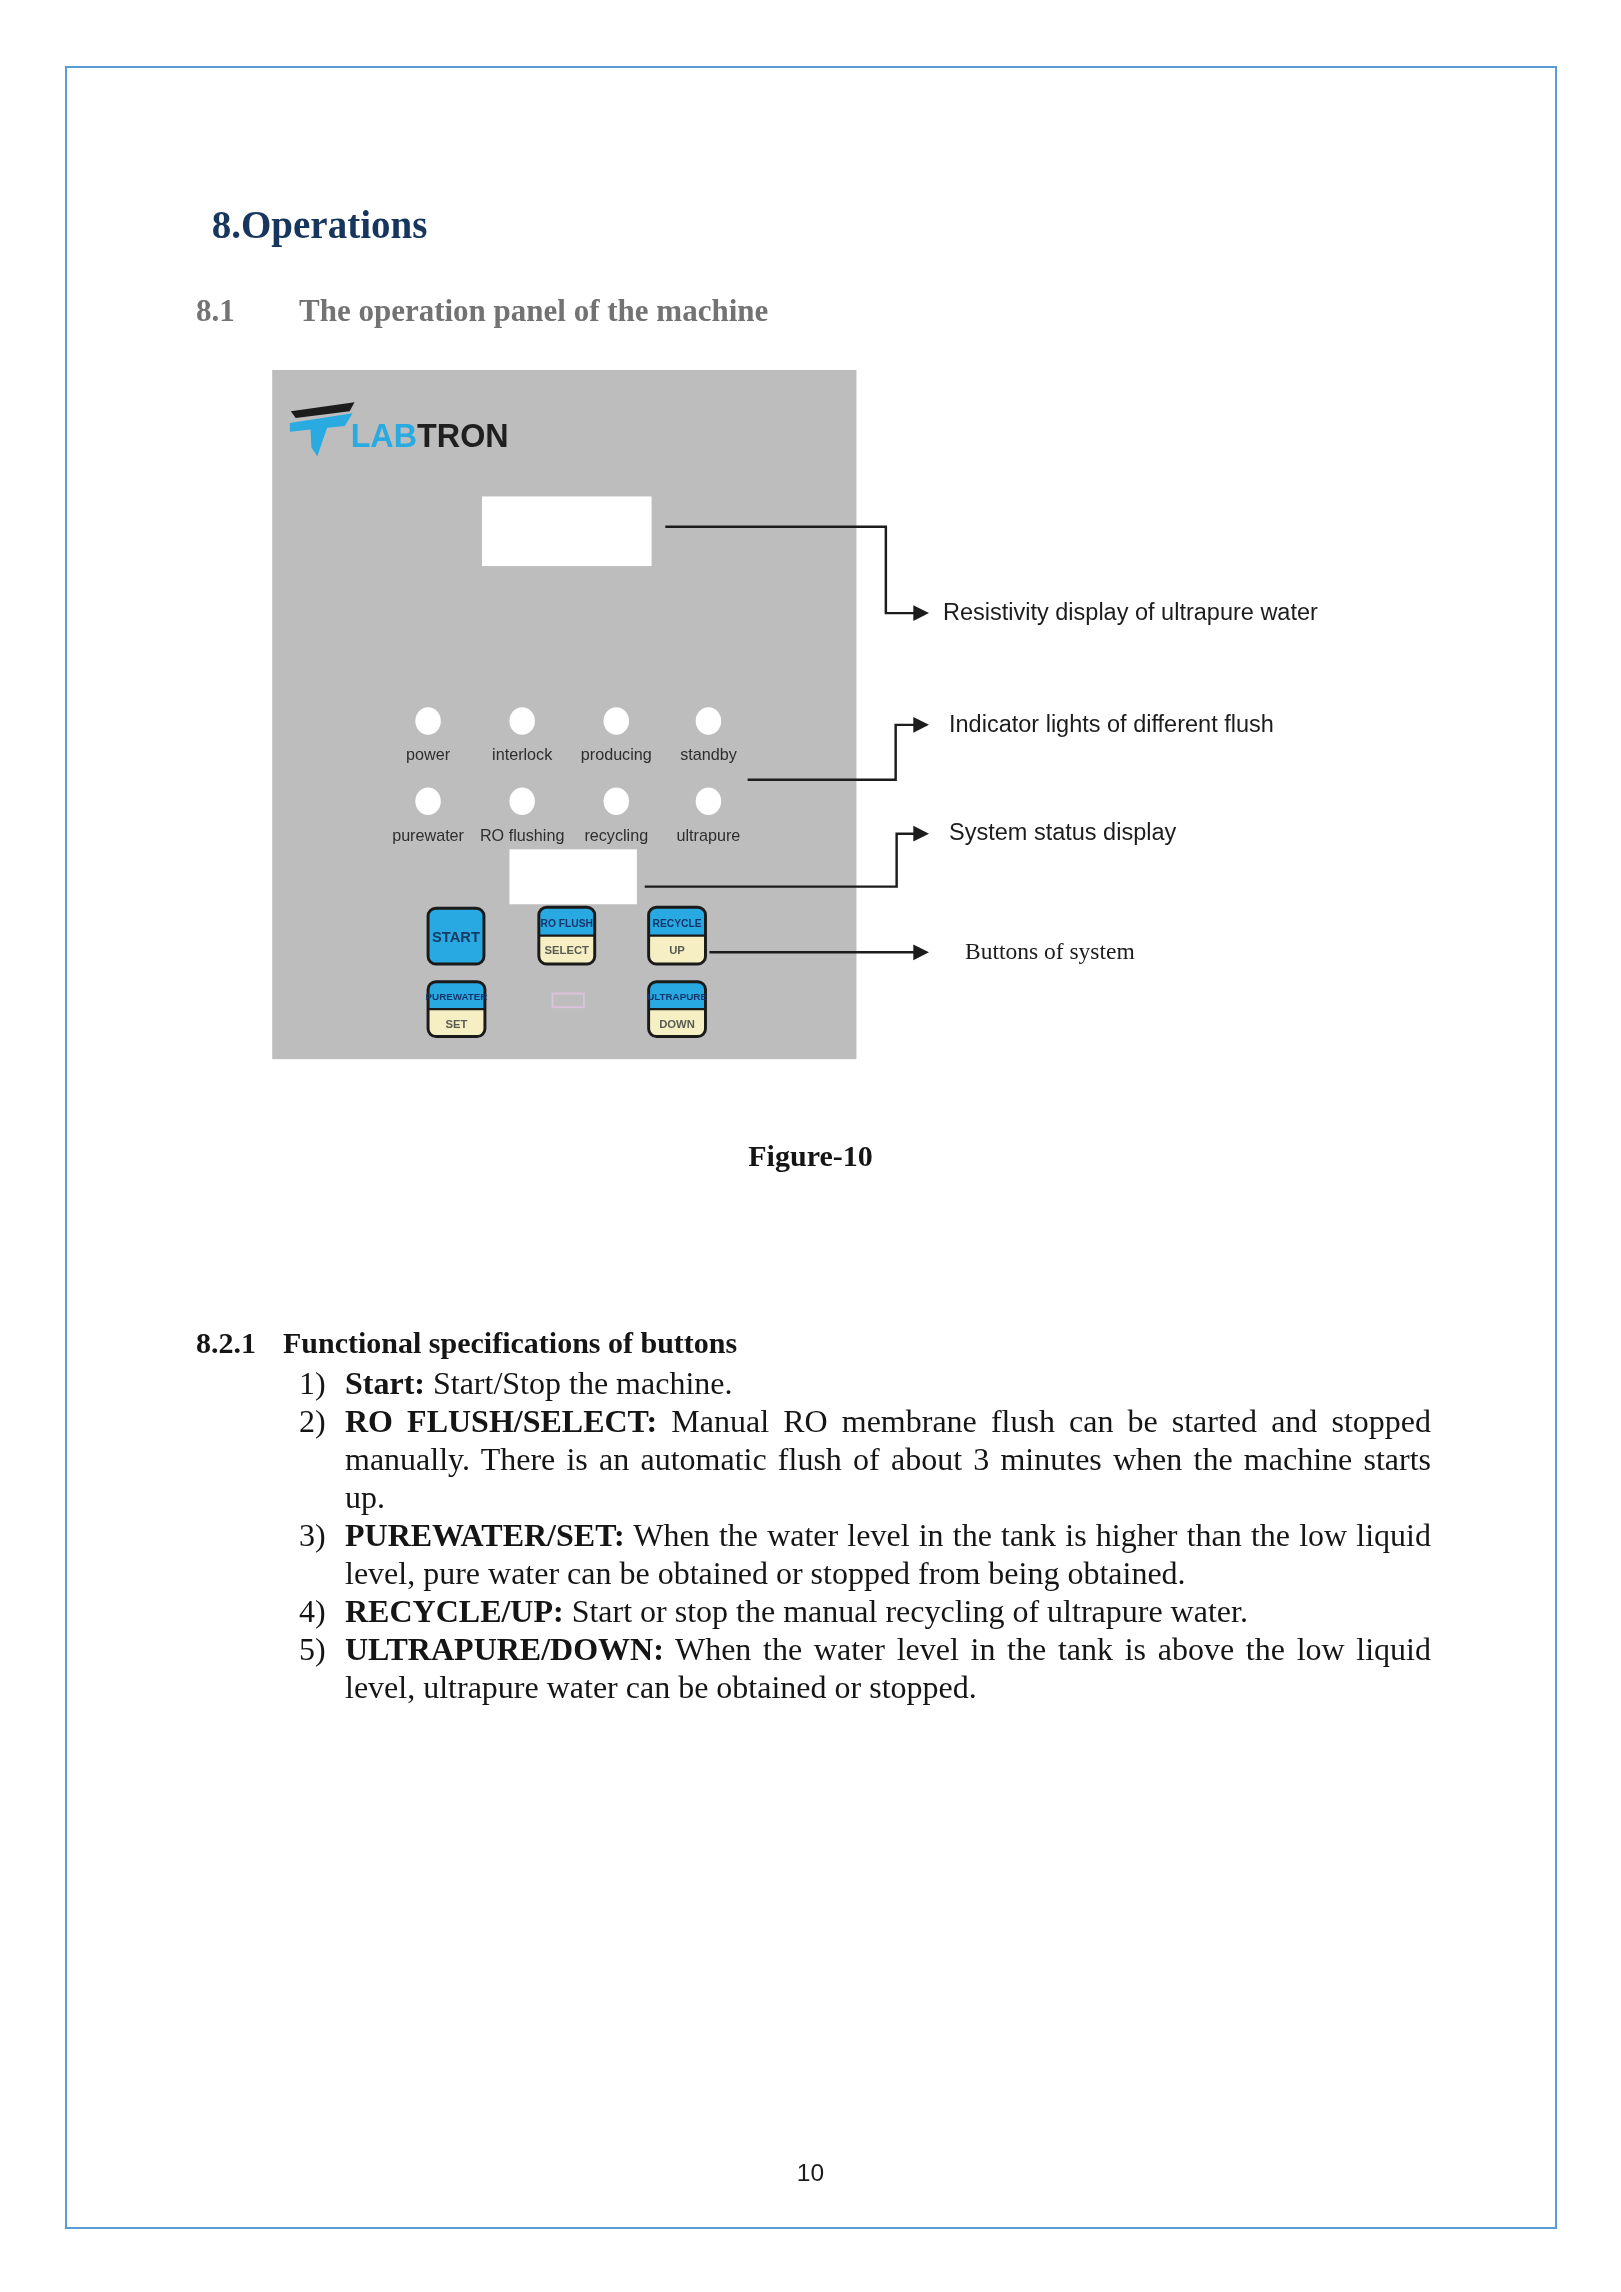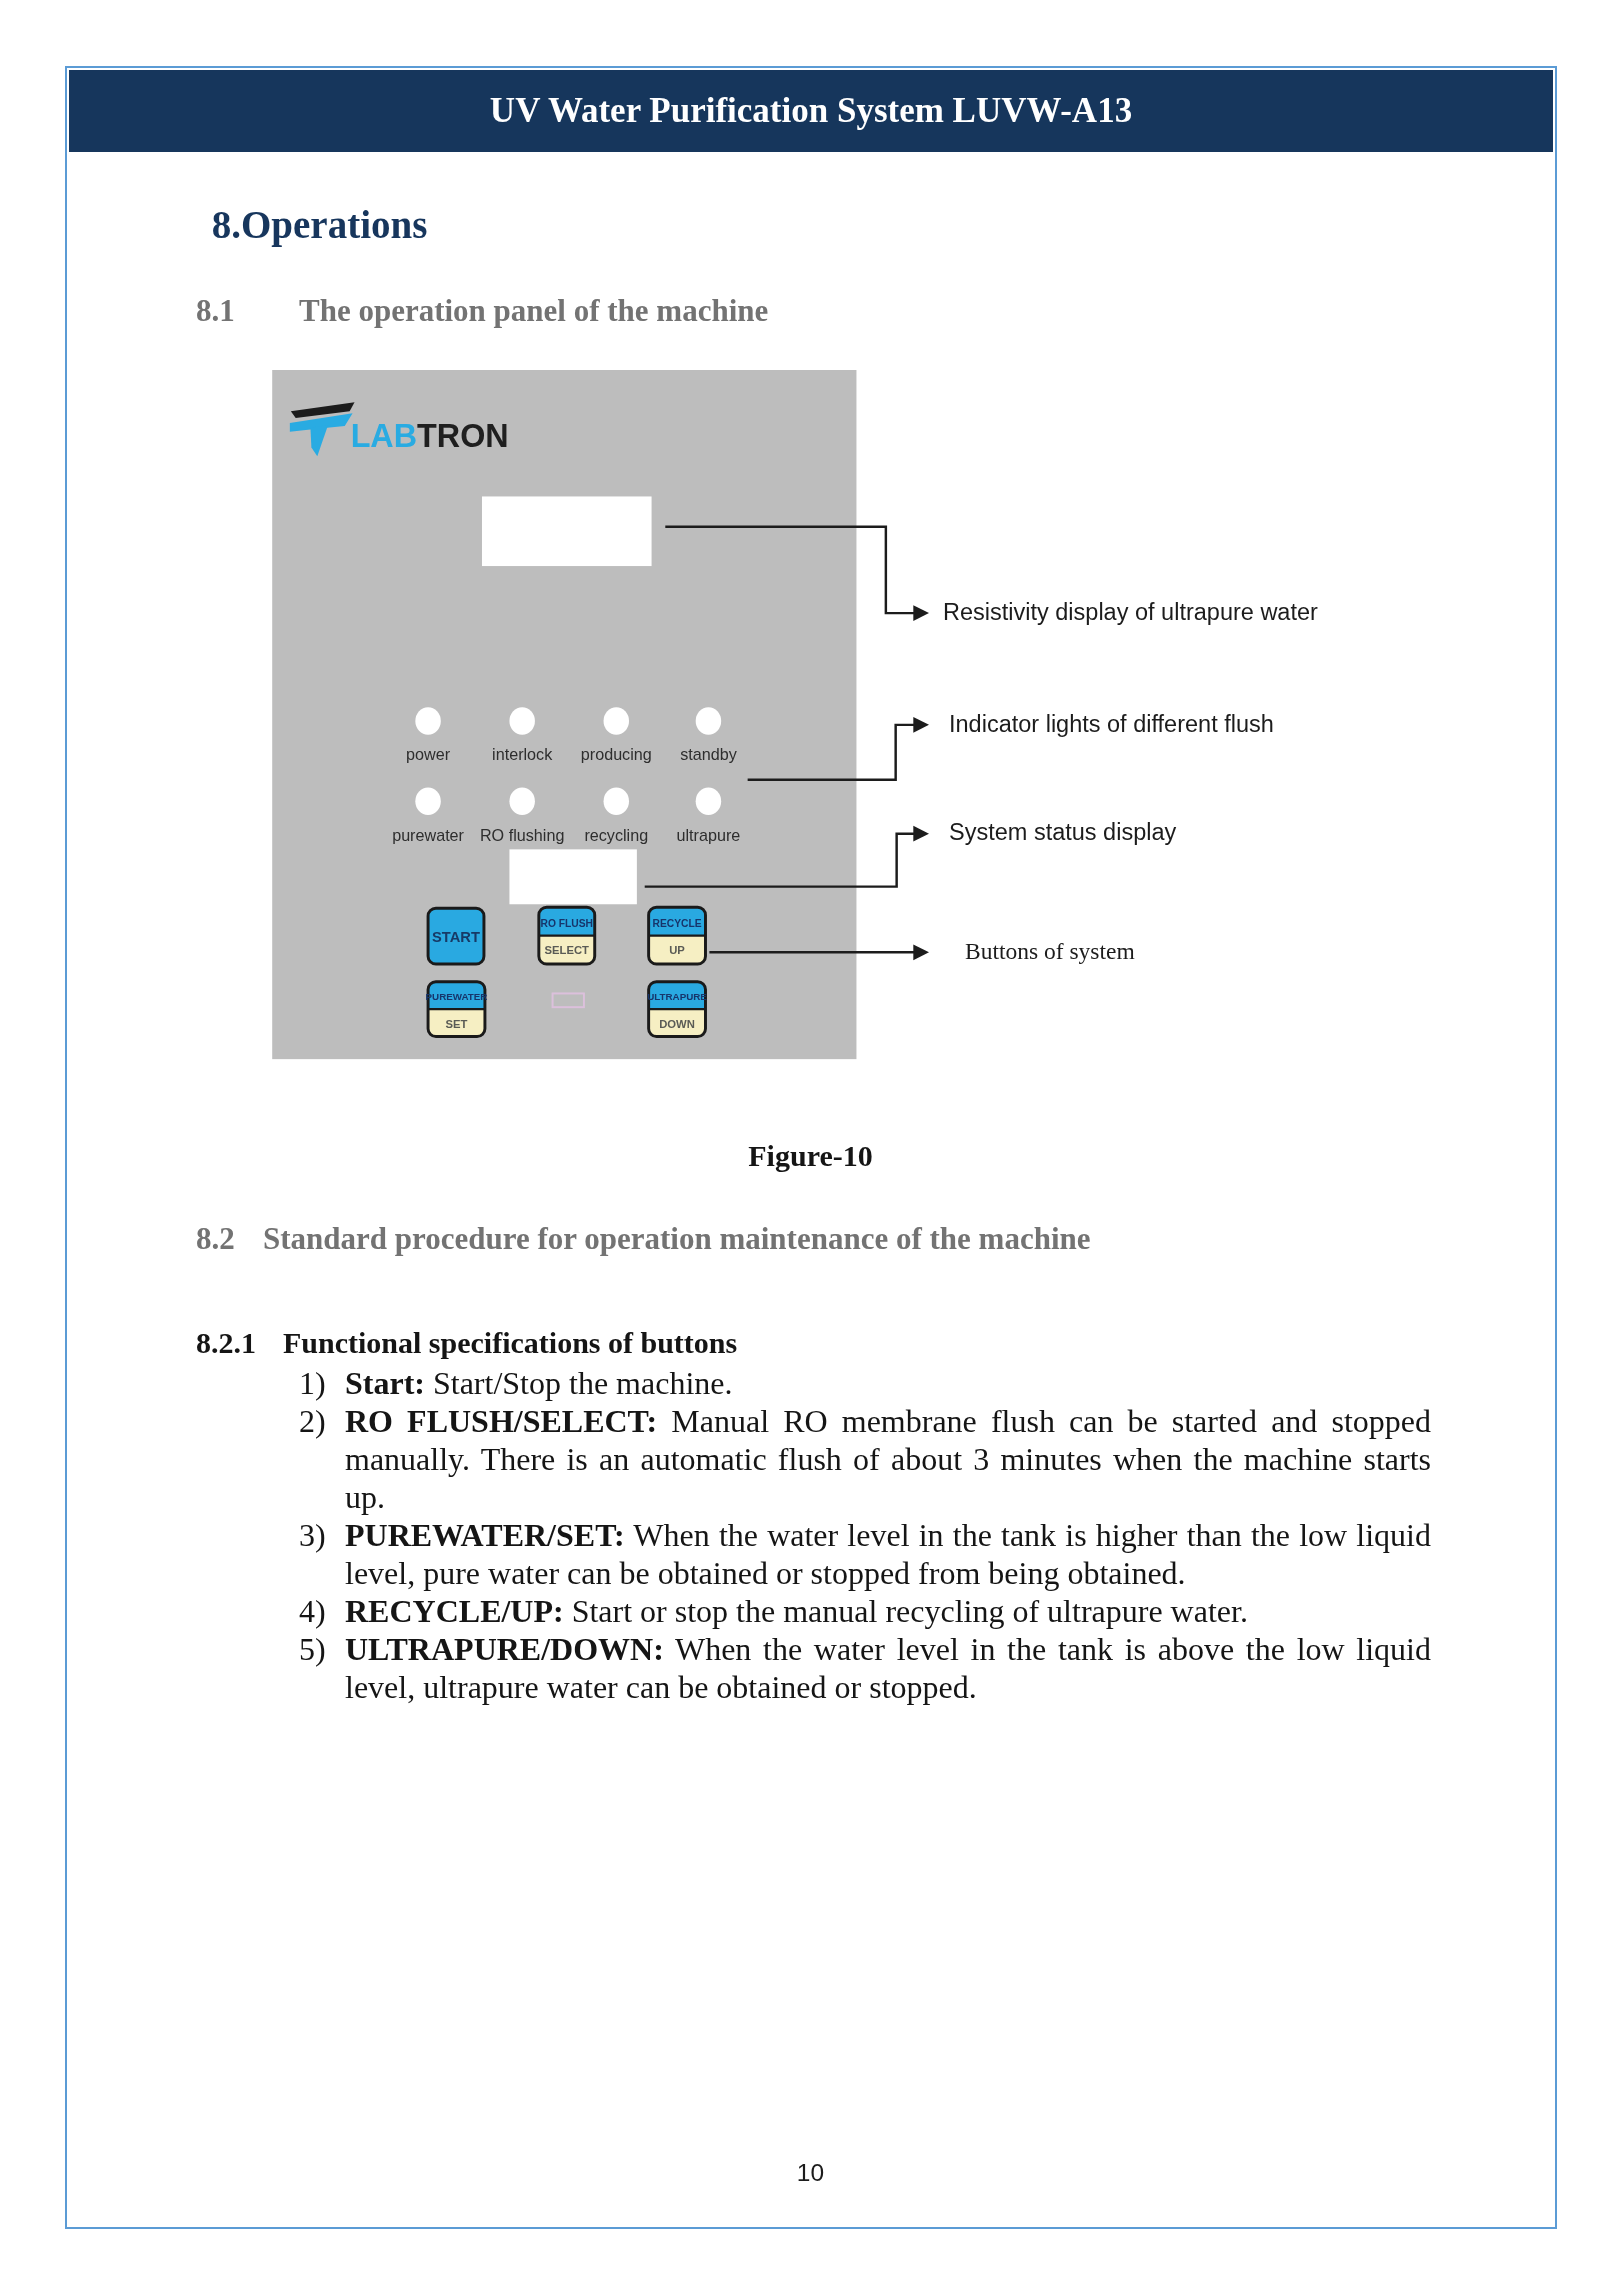--- a/index.html
+++ b/index.html
@@ -39,23 +39,20 @@
   .li p{flex:1;margin:0;text-align:justify;}
   .page-num{position:absolute;left:0;top:2115px;width:1621px;text-align:center;
         font-family:"Liberation Sans",sans-serif;font-size:24.5px;color:#1c1c1c;margin-top:44px;}
 </style>
 </head>
 <body>
 
 <div class="page">
   <div class="page-border"></div>
 
-  <div class="header-bar">
-    <div class="header-title">UV Water Purification System LUVW-A13</div>
-  </div>
 
   <div class="h1"><span class="num">8.</span><span>Operations</span></div>
 
   <div class="h2 h2-81"><span class="num">8.1</span><span>The operation panel of the machine</span></div>
 
   <svg class="figure-svg" width="667" height="696" viewBox="0 0 680 710">
 
     <rect x="0" y="0" width="596" height="703" fill="#bdbdbd"></rect>
 
     <g>
@@ -148,21 +145,20 @@
     </g>
   </svg>
 
   <div class="callout callout-1">Resistivity display of ultrapure water</div>
   <div class="callout callout-2">Indicator lights of different flush</div>
   <div class="callout callout-3">System status display</div>
   <div class="callout callout-4">Buttons of system</div>
 
   <div class="fig-caption">Figure-10</div>
 
-  <div class="h2 h2-82"><span class="num">8.2</span><span>Standard procedure for operation maintenance of the machine</span></div>
 
   <div class="h3"><span class="num">8.2.1</span><span>Functional specifications of buttons</span></div>
 
   <div class="list">
     <div class="li">
         <span class="num">1)</span>
         <p><b>Start:</b><span> Start/Stop the machine.</span></p>
       </div>
     <div class="li">
         <span class="num">2)</span>

